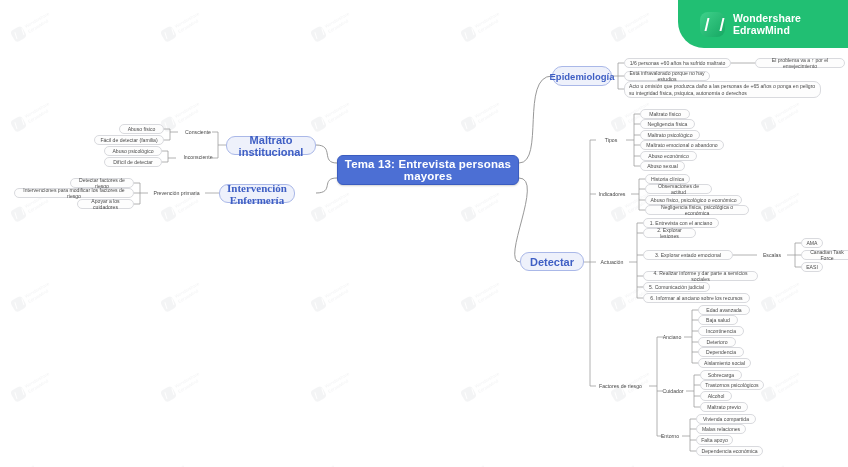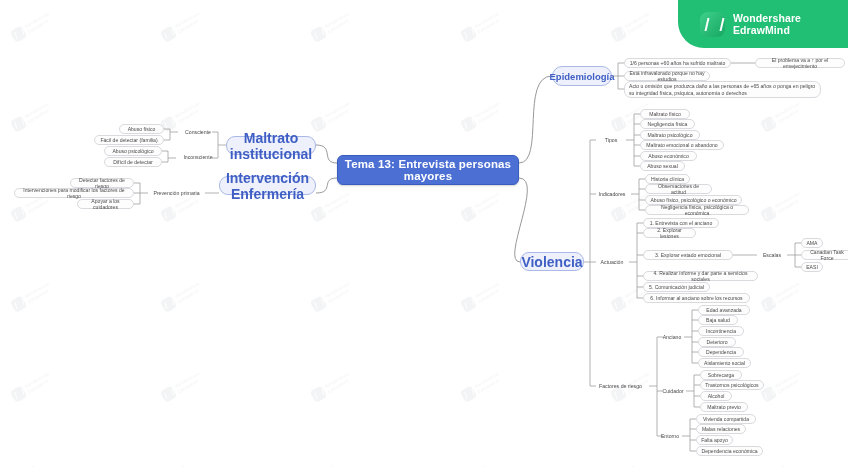--- a/index.html
+++ b/index.html
@@ -26,21 +26,21 @@
 
   .n-center{
     background:#4c6fd4;border:1px solid #3a5cc0;border-radius:6px;
     color:#ffffff;font-weight:bold;font-size:11.5px;letter-spacing:.15px;
     box-shadow:0 1px 2px rgba(0,0,0,.18);
   }
   .n-main{
     background:#eef1fb;border:1px solid #aab8e8;border-radius:11px;
     color:#3f5fc4;font-weight:bold;font-size:9.5px;
   }
-  .n-main.small{font-size:14px;border-radius:9px;}
+  .n-main.small{font-size:11px;border-radius:9px;}
   .n-sub{
     background:#fdfdfd;border:1px solid #d9dade;border-radius:7px;
     color:#4a4a4a;font-size:5.1px;font-weight:normal;
     padding:0 4px;line-height:6.4px;
   }
   .n-sub.wrap{text-align:left;justify-content:flex-start;line-height:6.6px;padding:2px 4px;}
   .n-plain{
     background:transparent;border:none;color:#4a4a4a;font-size:5.2px;
   }
 
@@ -318,21 +318,21 @@
 
   <div class="node n-center" style="left:337px;top:155px;width:182px;height:30px;">Tema 13: Entrevista personas mayores</div>
 
   <div class="node n-main" style="left:552px;top:66px;width:60px;height:20px;">Epidemiología</div>
 
   <div class="node n-sub" style="left:624px;top:58px;width:107px;height:10px;">1/6 personas +60 años ha sufrido maltrato</div>
   <div class="node n-sub" style="left:755px;top:58px;width:90px;height:10px;">El problema va a ↑ por el envejecimiento</div>
   <div class="node n-sub" style="left:624px;top:71px;width:86px;height:10px;">Está infravalorado porque no hay estudios</div>
   <div class="node n-sub wrap" style="left:624px;top:81px;width:197px;height:17px;">Acto u omisión que produzca daño a las personas de +65 años o ponga en peligro su integridad física, psíquica, autonomía o derechos</div>
 
-  <div class="node n-main small" style="left:520px;top:252px;width:64px;height:19px;">Violencia</div>
+  <div class="node n-main small" style="left:520px;top:252px;width:64px;height:19px;">Detectar</div>
 
   <div class="node n-plain" style="left:596px;top:135px;width:30px;height:10px;">Tipos</div>
   <div class="node n-sub" style="left:640px;top:109px;width:50px;height:10px;">Maltrato físico</div>
   <div class="node n-sub" style="left:640px;top:119px;width:55px;height:10px;">Negligencia física</div>
   <div class="node n-sub" style="left:640px;top:130px;width:60px;height:10px;">Maltrato psicológico</div>
   <div class="node n-sub" style="left:640px;top:140px;width:84px;height:10px;">Maltrato emocional o abandono</div>
   <div class="node n-sub" style="left:640px;top:151px;width:57px;height:10px;">Abuso económico</div>
   <div class="node n-sub" style="left:640px;top:161px;width:45px;height:10px;">Abuso sexual</div>
 
   <div class="node n-plain" style="left:593px;top:189px;width:38px;height:10px;">Indicadores</div>
@@ -379,21 +379,21 @@
   <div class="node n-main small" style="left:226px;top:136px;width:90px;height:19px;">Maltrato institucional</div>
 
   <div class="node n-plain" style="left:178px;top:127px;width:40px;height:10px;">Consciente</div>
   <div class="node n-sub" style="left:119px;top:124px;width:45px;height:10px;">Abuso físico</div>
   <div class="node n-sub" style="left:94px;top:135px;width:70px;height:10px;">Fácil de detectar (familia)</div>
 
   <div class="node n-plain" style="left:176px;top:152px;width:44px;height:10px;">Inconsciente</div>
   <div class="node n-sub" style="left:104px;top:146px;width:58px;height:10px;">Abuso psicológico</div>
   <div class="node n-sub" style="left:104px;top:157px;width:58px;height:10px;">Difícil de detectar</div>
 
-  <div class="node n-main small" style="left:219px;top:176px;width:97px;height:19px;">Intervención Enfermería</div>
+  <div class="node n-main small" style="left:219px;top:184px;width:76px;height:19px;font-family:Liberation Serif, serif;">Intervención Enfermería</div>
 
   <div class="node n-plain" style="left:148px;top:188px;width:57px;height:10px;">Prevención primaria</div>
   <div class="node n-sub" style="left:70px;top:178px;width:64px;height:10px;">Detectar factores de riesgo</div>
   <div class="node n-sub" style="left:14px;top:188px;width:120px;height:10px;">Intervenciones para modificar los factores de riesgo</div>
   <div class="node n-sub" style="left:77px;top:199px;width:57px;height:10px;">Apoyar a los cuidadores</div>
 
   <div class="brand">
     <div class="brand-mark"></div>
     <div class="brand-txt">
       <div>Wondershare</div>

